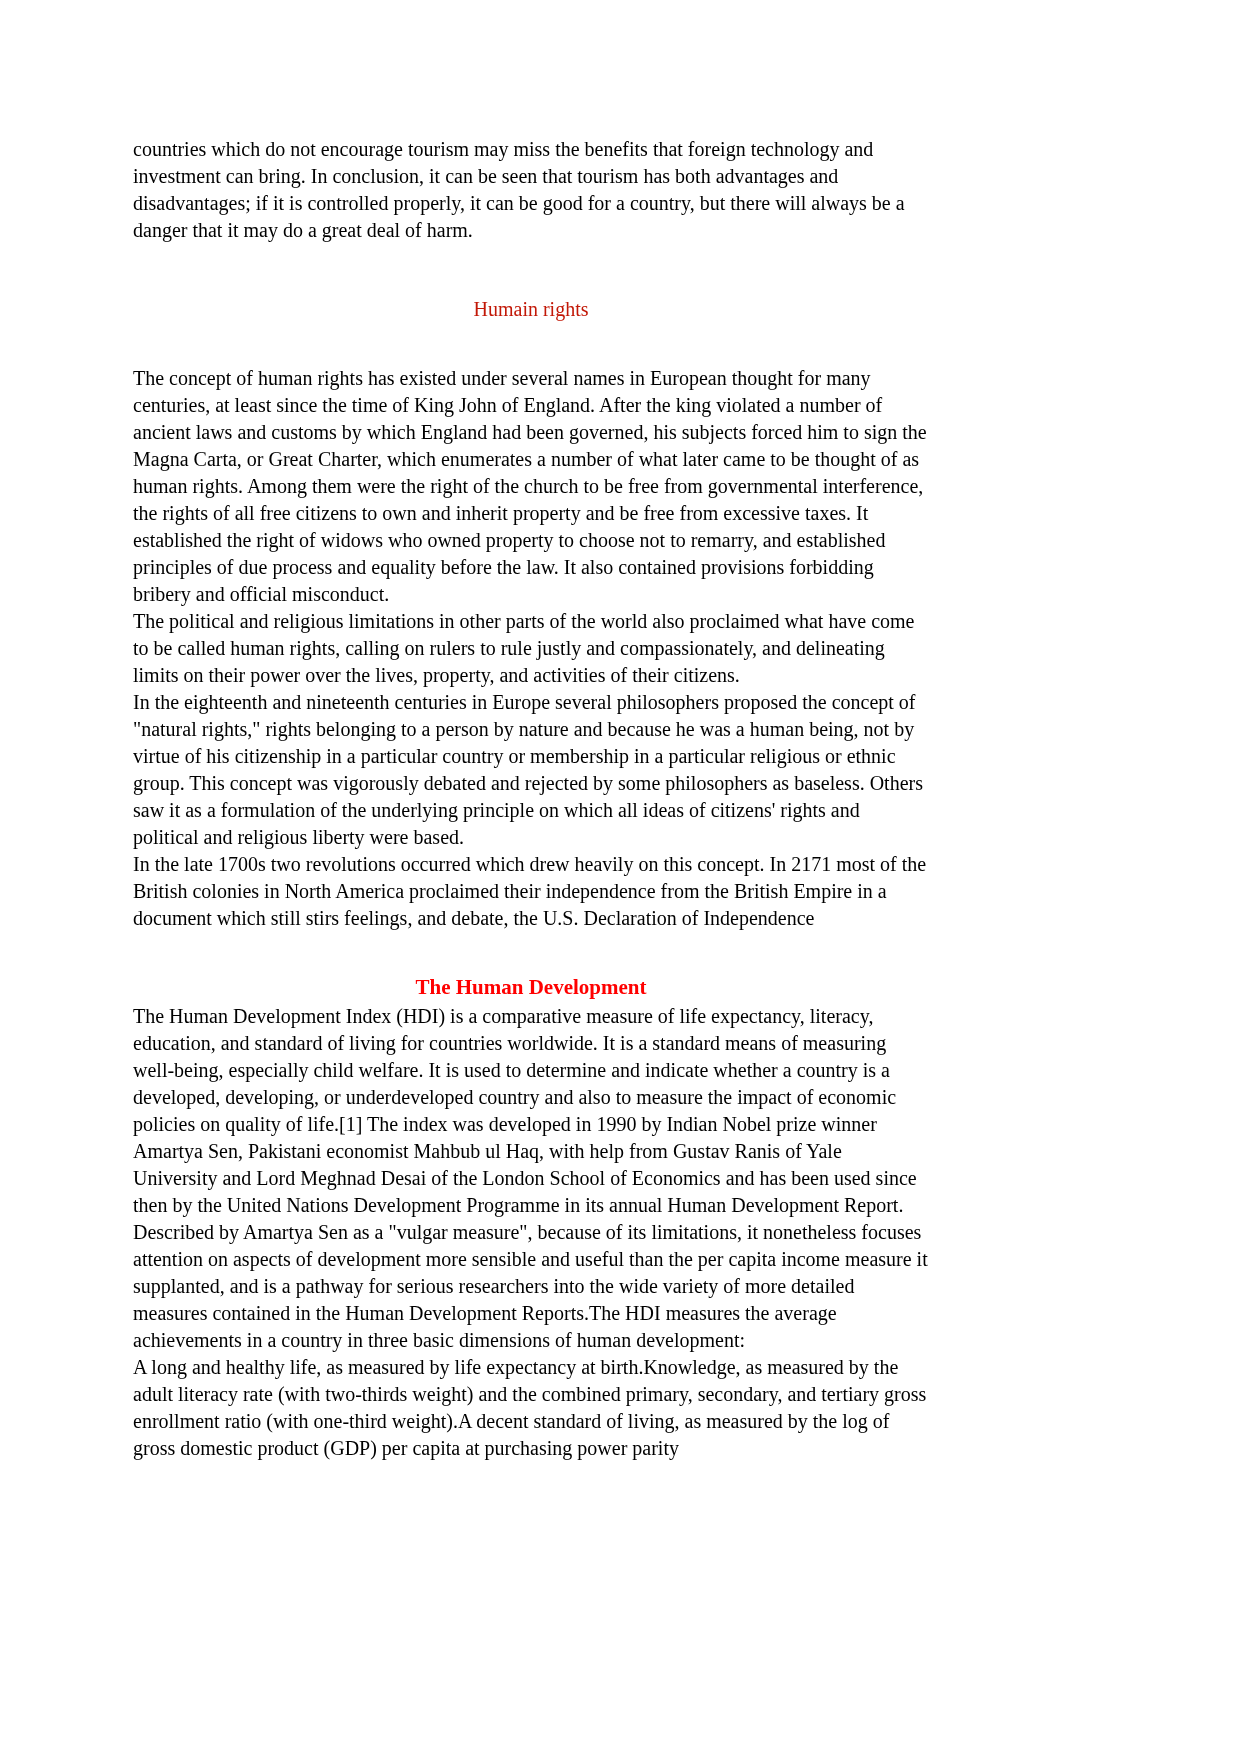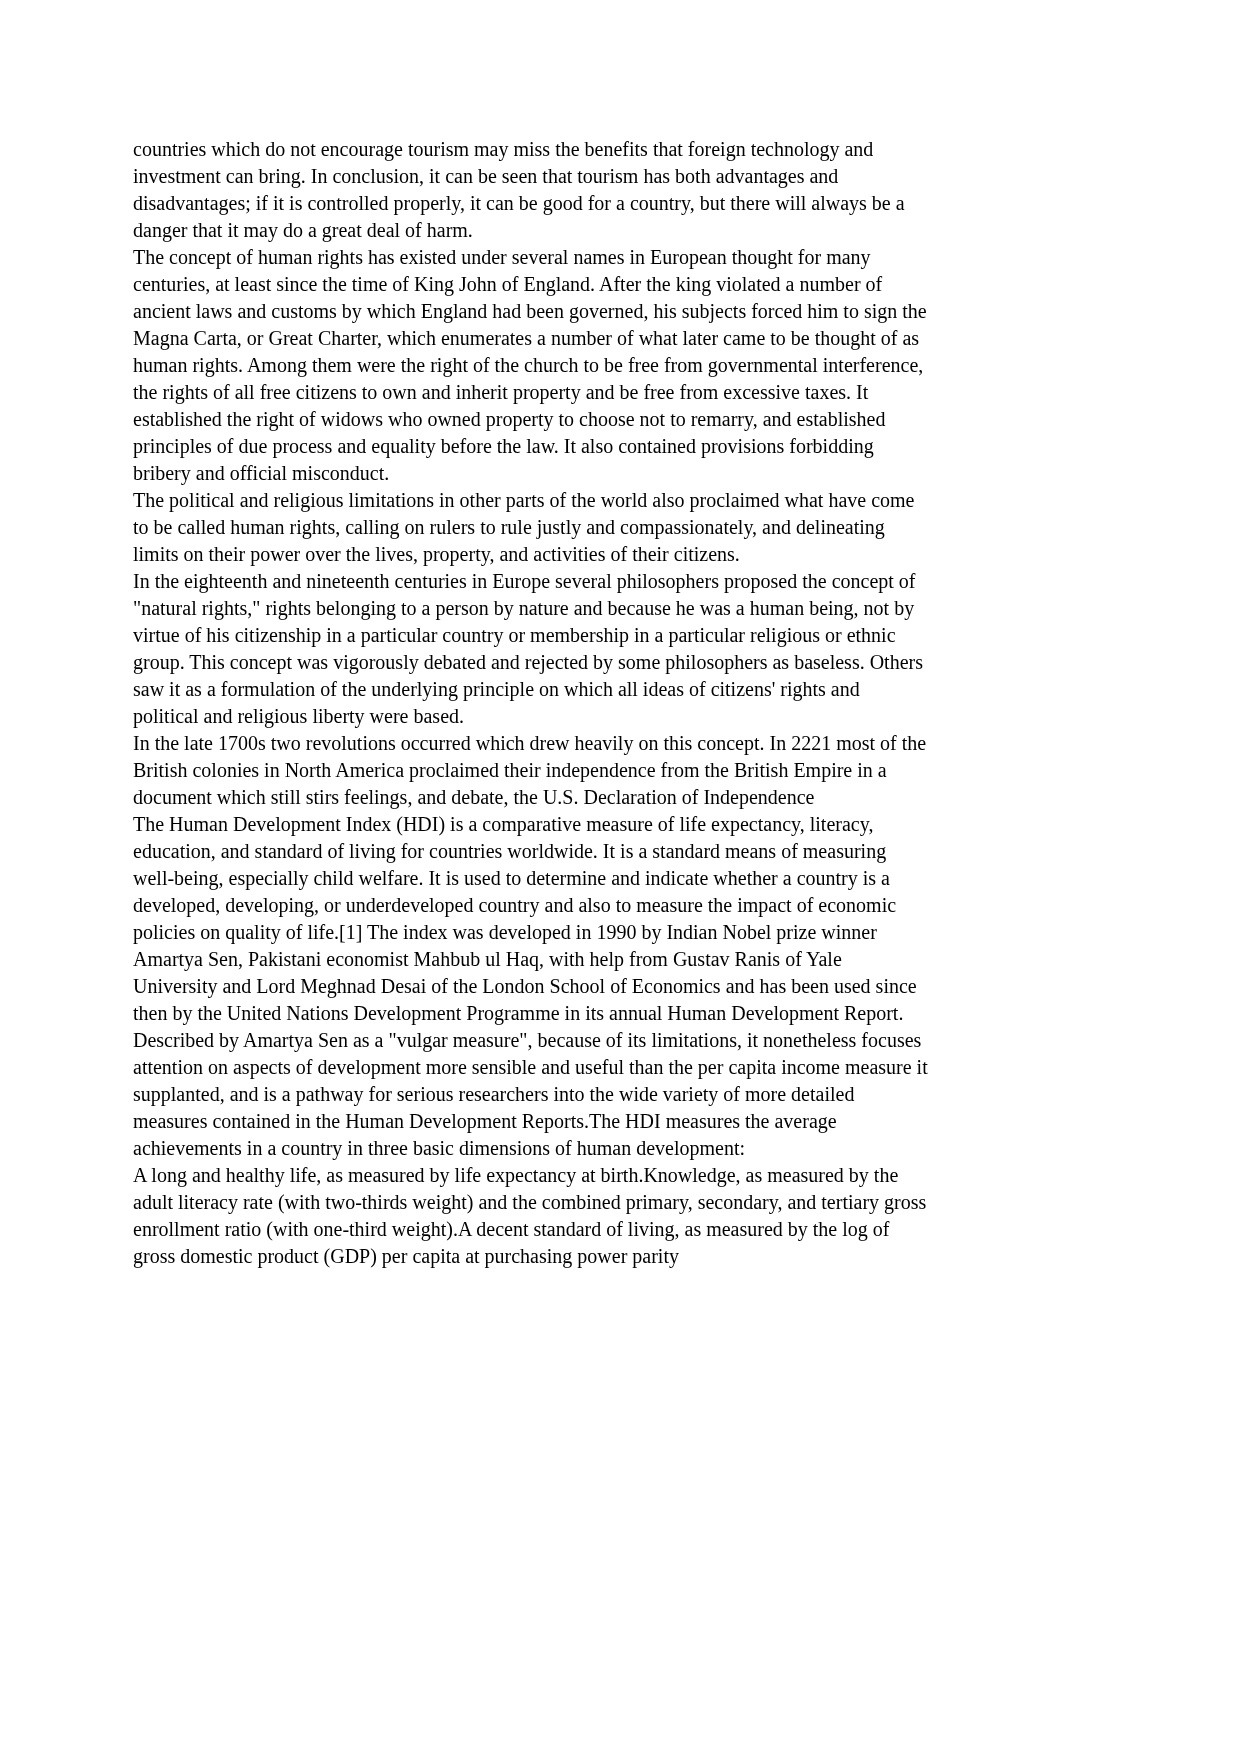--- a/index.html
+++ b/index.html
@@ -48,27 +48,29 @@
     font-family: Liberation Serif, serif;
   }
 </style>
 </head>
 <body>
 
 <div class="page">
 
   <p class="body-text">countries which do not encourage tourism may miss the benefits that foreign technology and investment can bring. In conclusion, it can be seen that tourism has both advantages and disadvantages; if it is controlled properly, it can be good for a country, but there will always be a danger that it may do a great deal of harm.</p>
 
+  <h2 class="heading heading-1">Humain rights</h2>
 
   <div class="section-body">
     <p class="body-text">The concept of human rights has existed under several names in European thought for many centuries, at least since the time of King John of England. After the king violated a number of ancient laws and customs by which England had been governed, his subjects forced him to sign the Magna Carta, or Great Charter, which enumerates a number of what later came to be thought of as human rights. Among them were the right of the church to be free from governmental interference, the rights of all free citizens to own and inherit property and be free from excessive taxes. It established the right of widows who owned property to choose not to remarry, and established principles of due process and equality before the law. It also contained provisions forbidding bribery and official misconduct.</p>
     <p class="body-text">The political and religious limitations in other parts of the world also proclaimed what have come to be called human rights, calling on rulers to rule justly and compassionately, and delineating limits on their power over the lives, property, and activities of their citizens.</p>
     <p class="body-text">In the eighteenth and nineteenth centuries in Europe several philosophers proposed the concept of "natural rights," rights belonging to a person by nature and because he was a human being, not by virtue of his citizenship in a particular country or membership in a particular religious or ethnic group. This concept was vigorously debated and rejected by some philosophers as baseless. Others saw it as a formulation of the underlying principle on which all ideas of citizens' rights and political and religious liberty were based.</p>
-    <p class="body-text">In the late 1700s two revolutions occurred which drew heavily on this concept. In 2221 most of the British colonies in North America proclaimed their independence from the British Empire in a document which still stirs feelings, and debate, the U.S. Declaration of Independence</p>
+    <p class="body-text">In the late 1700s two revolutions occurred which drew heavily on this concept. In 2171 most of the British colonies in North America proclaimed their independence from the British Empire in a document which still stirs feelings, and debate, the U.S. Declaration of Independence</p>
   </div>
 
+  <h2 class="heading heading-2">The Human Development</h2>
 
   <div class="section-body">
     <p class="body-text">The Human Development Index (HDI) is a comparative measure of life expectancy, literacy, education, and standard of living for countries worldwide. It is a standard means of measuring well-being, especially child welfare. It is used to determine and indicate whether a country is a developed, developing, or underdeveloped country and also to measure the impact of economic policies on quality of life.[1] The index was developed in 1990 by Indian Nobel prize winner Amartya Sen, Pakistani economist Mahbub ul Haq, with help from Gustav Ranis of Yale University and Lord Meghnad Desai of the London School of Economics and has been used since then by the United Nations Development Programme in its annual Human Development Report. Described by Amartya Sen as a "vulgar measure", because of its limitations, it nonetheless focuses attention on aspects of development more sensible and useful than the per capita income measure it supplanted, and is a pathway for serious researchers into the wide variety of more detailed measures contained in the Human Development Reports.The HDI measures the average achievements in a country in three basic dimensions of human development:</p>
     <p class="body-text">A long and healthy life, as measured by life expectancy at birth.Knowledge, as measured by the adult literacy rate (with two-thirds weight) and the combined primary, secondary, and tertiary gross enrollment ratio (with one-third weight).A decent standard of living, as measured by the log of gross domestic product (GDP) per capita at purchasing power parity</p>
   </div>
 
 </div>
 
 </body></html>

